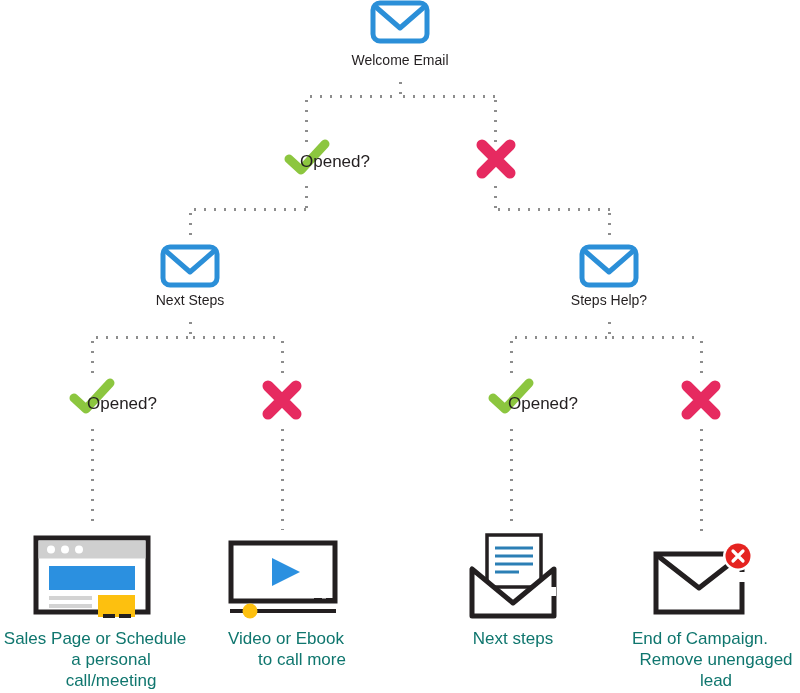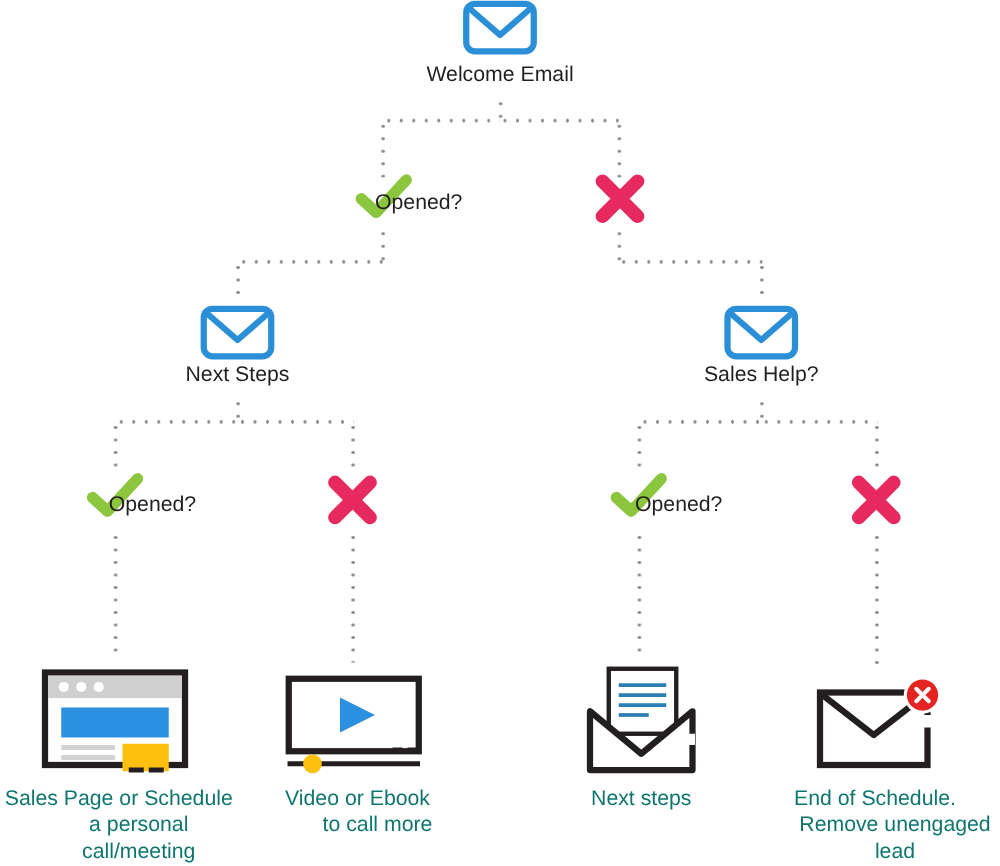--- a/index.html
+++ b/index.html
@@ -10,21 +10,21 @@
     width: 800px; height: 693px;
     font-family: "Liberation Sans", sans-serif;
     color: #231f20;
     overflow: hidden;
   }
   #stage { position: relative; width: 800px; height: 693px; }
 
   .node-label {
     position: absolute;
     text-align: center;
-    font-size: 17px;
+    font-size: 14px;
     line-height: 20px;
     color: #231f20;
     white-space: nowrap;
   }
   .caption {
     position: absolute;
     text-align: center;
     font-size: 17px;
     line-height: 21px;
     color: #0f766e;
@@ -105,21 +105,21 @@
     </svg>
   </div>
   <div class="node-label" style="left:90px; top:290px; width:200px;">Next Steps</div>
 
   <div class="icon" style="left:579px; top:244px;">
     <svg width="60" height="44" viewBox="0 0 60 44">
       <rect x="3" y="3" width="54" height="38" rx="7" ry="7" fill="#ffffff" stroke="#2b8fd8" stroke-width="5"></rect>
       <path d="M7 8 L30 28 L53 8" fill="none" stroke="#2b8fd8" stroke-width="5" stroke-linecap="round" stroke-linejoin="round"></path>
     </svg>
   </div>
-  <div class="node-label" style="left:509px; top:290px; width:200px;">Sales Help?</div>
+  <div class="node-label" style="left:509px; top:290px; width:200px;">Steps Help?</div>
 
   <div class="dot-v" style="left:189px; top:318px; height:20px;"></div>
   <div class="dot-h" style="left:92px; top:336px; width:98px;"></div>
   <div class="dot-h" style="left:189px; top:336px; width:94px;"></div>
   <div class="dot-v" style="left:91px; top:337px; height:40px;"></div>
   <div class="dot-v" style="left:281px; top:337px; height:40px;"></div>
 
   <div class="dot-v" style="left:608px; top:318px; height:20px;"></div>
   <div class="dot-h" style="left:511px; top:336px; width:98px;"></div>
   <div class="dot-h" style="left:608px; top:336px; width:94px;"></div>
@@ -211,17 +211,17 @@
     <svg width="104" height="80" viewBox="0 0 104 80">
       <rect x="4" y="14" width="86" height="58" fill="#ffffff" stroke="#231f20" stroke-width="5"></rect>
       <path d="M6 16 L47 48 L88 16" fill="none" stroke="#231f20" stroke-width="5" stroke-linejoin="round"></path>
       <rect x="86" y="32" width="7" height="10" fill="#ffffff"></rect>
       <circle cx="86" cy="16" r="15" fill="#ffffff"></circle>
       <circle cx="86" cy="16" r="12.5" fill="#e52320"></circle>
       <path d="M81 11 L91 21 M91 11 L81 21" stroke="#ffffff" stroke-width="3.2" stroke-linecap="round"></path>
     </svg>
   </div>
   <div class="caption" style="left:600px; top:628px; width:200px;">
-    <span>End of Schedule.</span>
+    <span>End of Campaign.</span>
     <span class="l2">Remove unengaged lead</span>
   </div>
 
 </div>
 
 </body></html>

